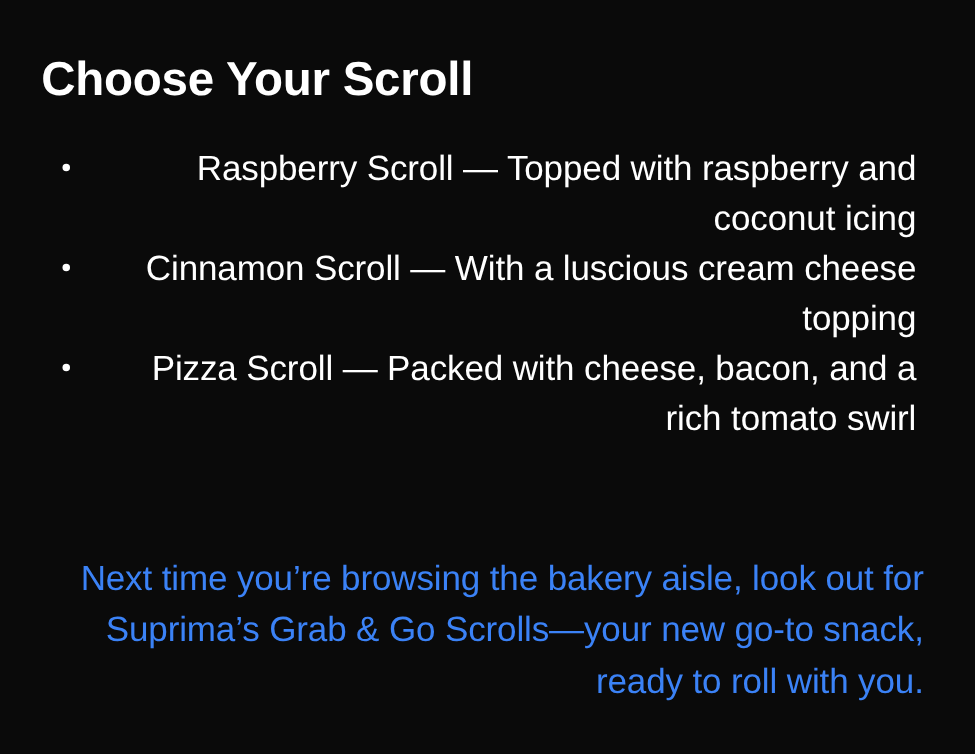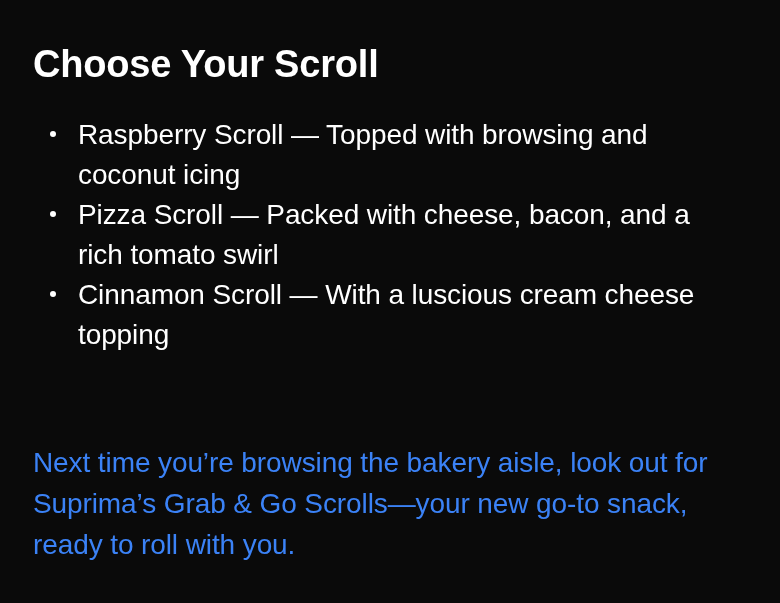--- a/index.html
+++ b/index.html
@@ -16,20 +16,21 @@
     overflow: hidden;
   }
 
   .slide {
     position: relative;
     width: 720px;
     height: 603px;
     box-sizing: border-box;
     background: #0a0a0a;
     padding: 0;
+    text-align: right;
   }
 
   .heading {
     position: absolute;
     left: 33px;
     top: 40px;
     margin: 0;
     color: #ffffff;
     font-family: "Liberation Sans", sans-serif;
     font-size: 38px;
@@ -93,30 +94,30 @@
 <body>
 
 <div class="slide">
 
   <h1 class="heading">Choose Your Scroll</h1>
 
   <ul class="bullet-list">
 
     <li class="bullet-item">
       <span class="bullet-marker"></span>
-      <span class="bullet-text">Raspberry Scroll — Topped with browsing and coconut icing</span>
+      <span class="bullet-text">Raspberry Scroll — Topped with raspberry and coconut icing</span>
+    </li>
+
+    <li class="bullet-item">
+      <span class="bullet-marker"></span>
+      <span class="bullet-text">Cinnamon Scroll — With a luscious cream cheese topping</span>
     </li>
 
     <li class="bullet-item">
       <span class="bullet-marker"></span>
       <span class="bullet-text">Pizza Scroll — Packed with cheese, bacon, and a rich tomato swirl</span>
-    </li>
-
-    <li class="bullet-item">
-      <span class="bullet-marker"></span>
-      <span class="bullet-text">Cinnamon Scroll — With a luscious cream cheese topping</span>
     </li>
 
   </ul>
 
   <p class="closing-paragraph">Next time you’re browsing the bakery aisle, look out for Suprima’s Grab &amp; Go Scrolls—your new go-to snack, ready to roll with you.</p>
 
 </div>
 
 </body></html>

